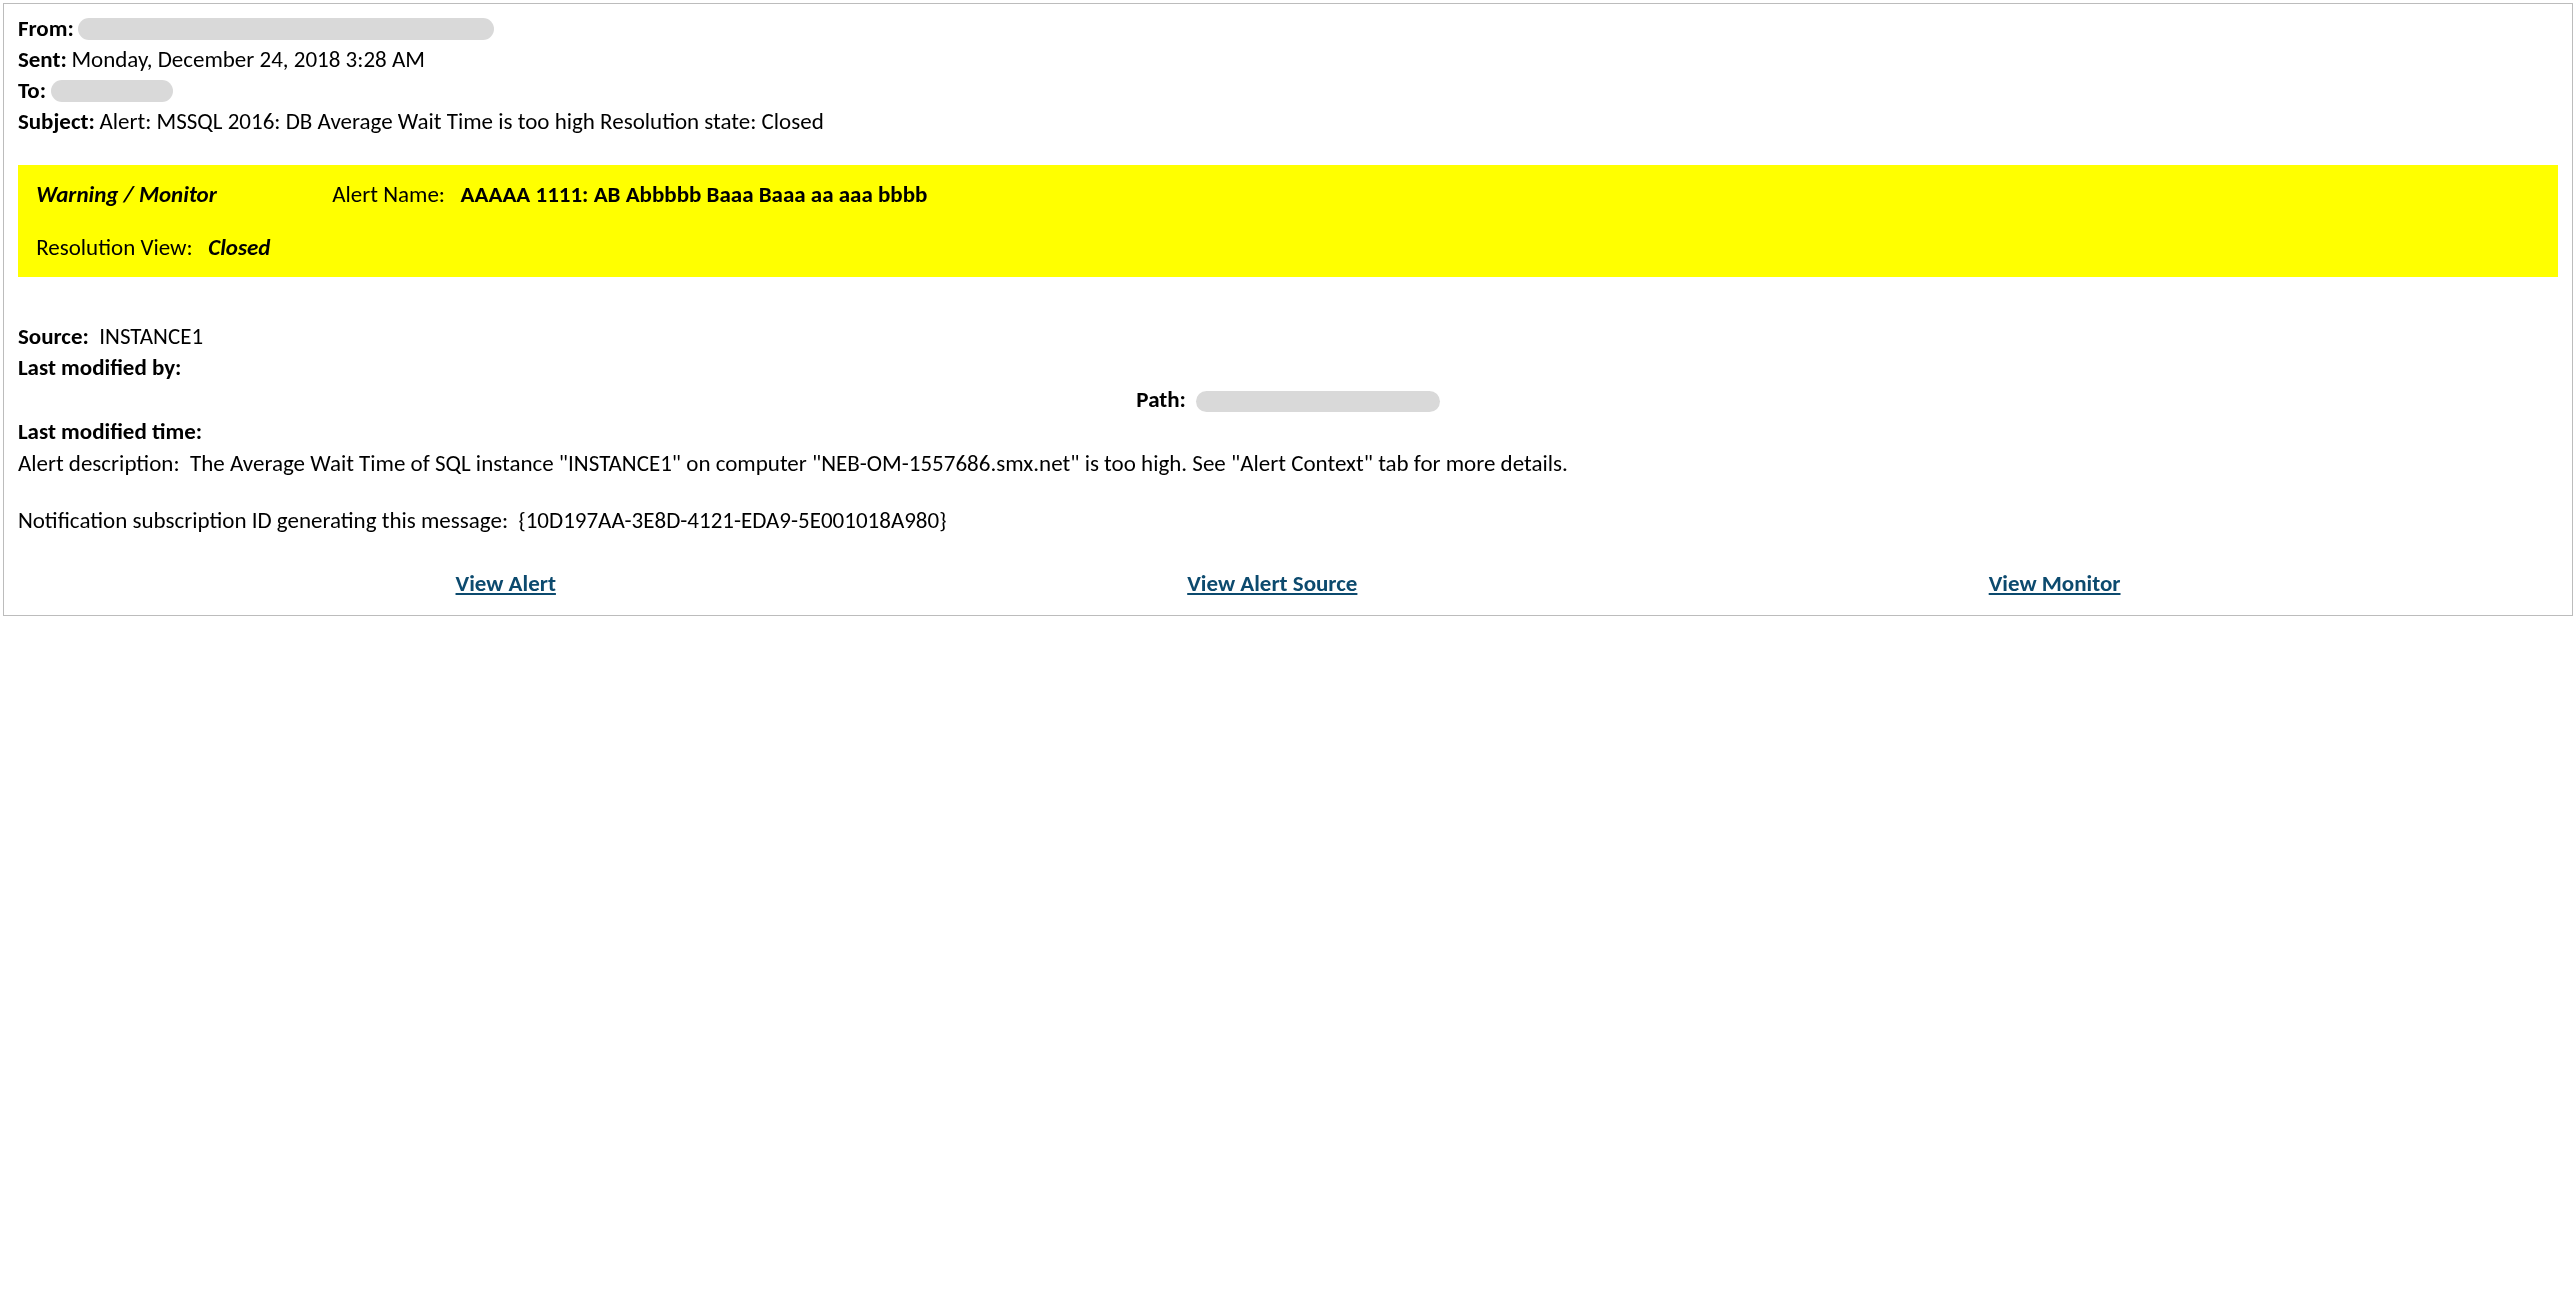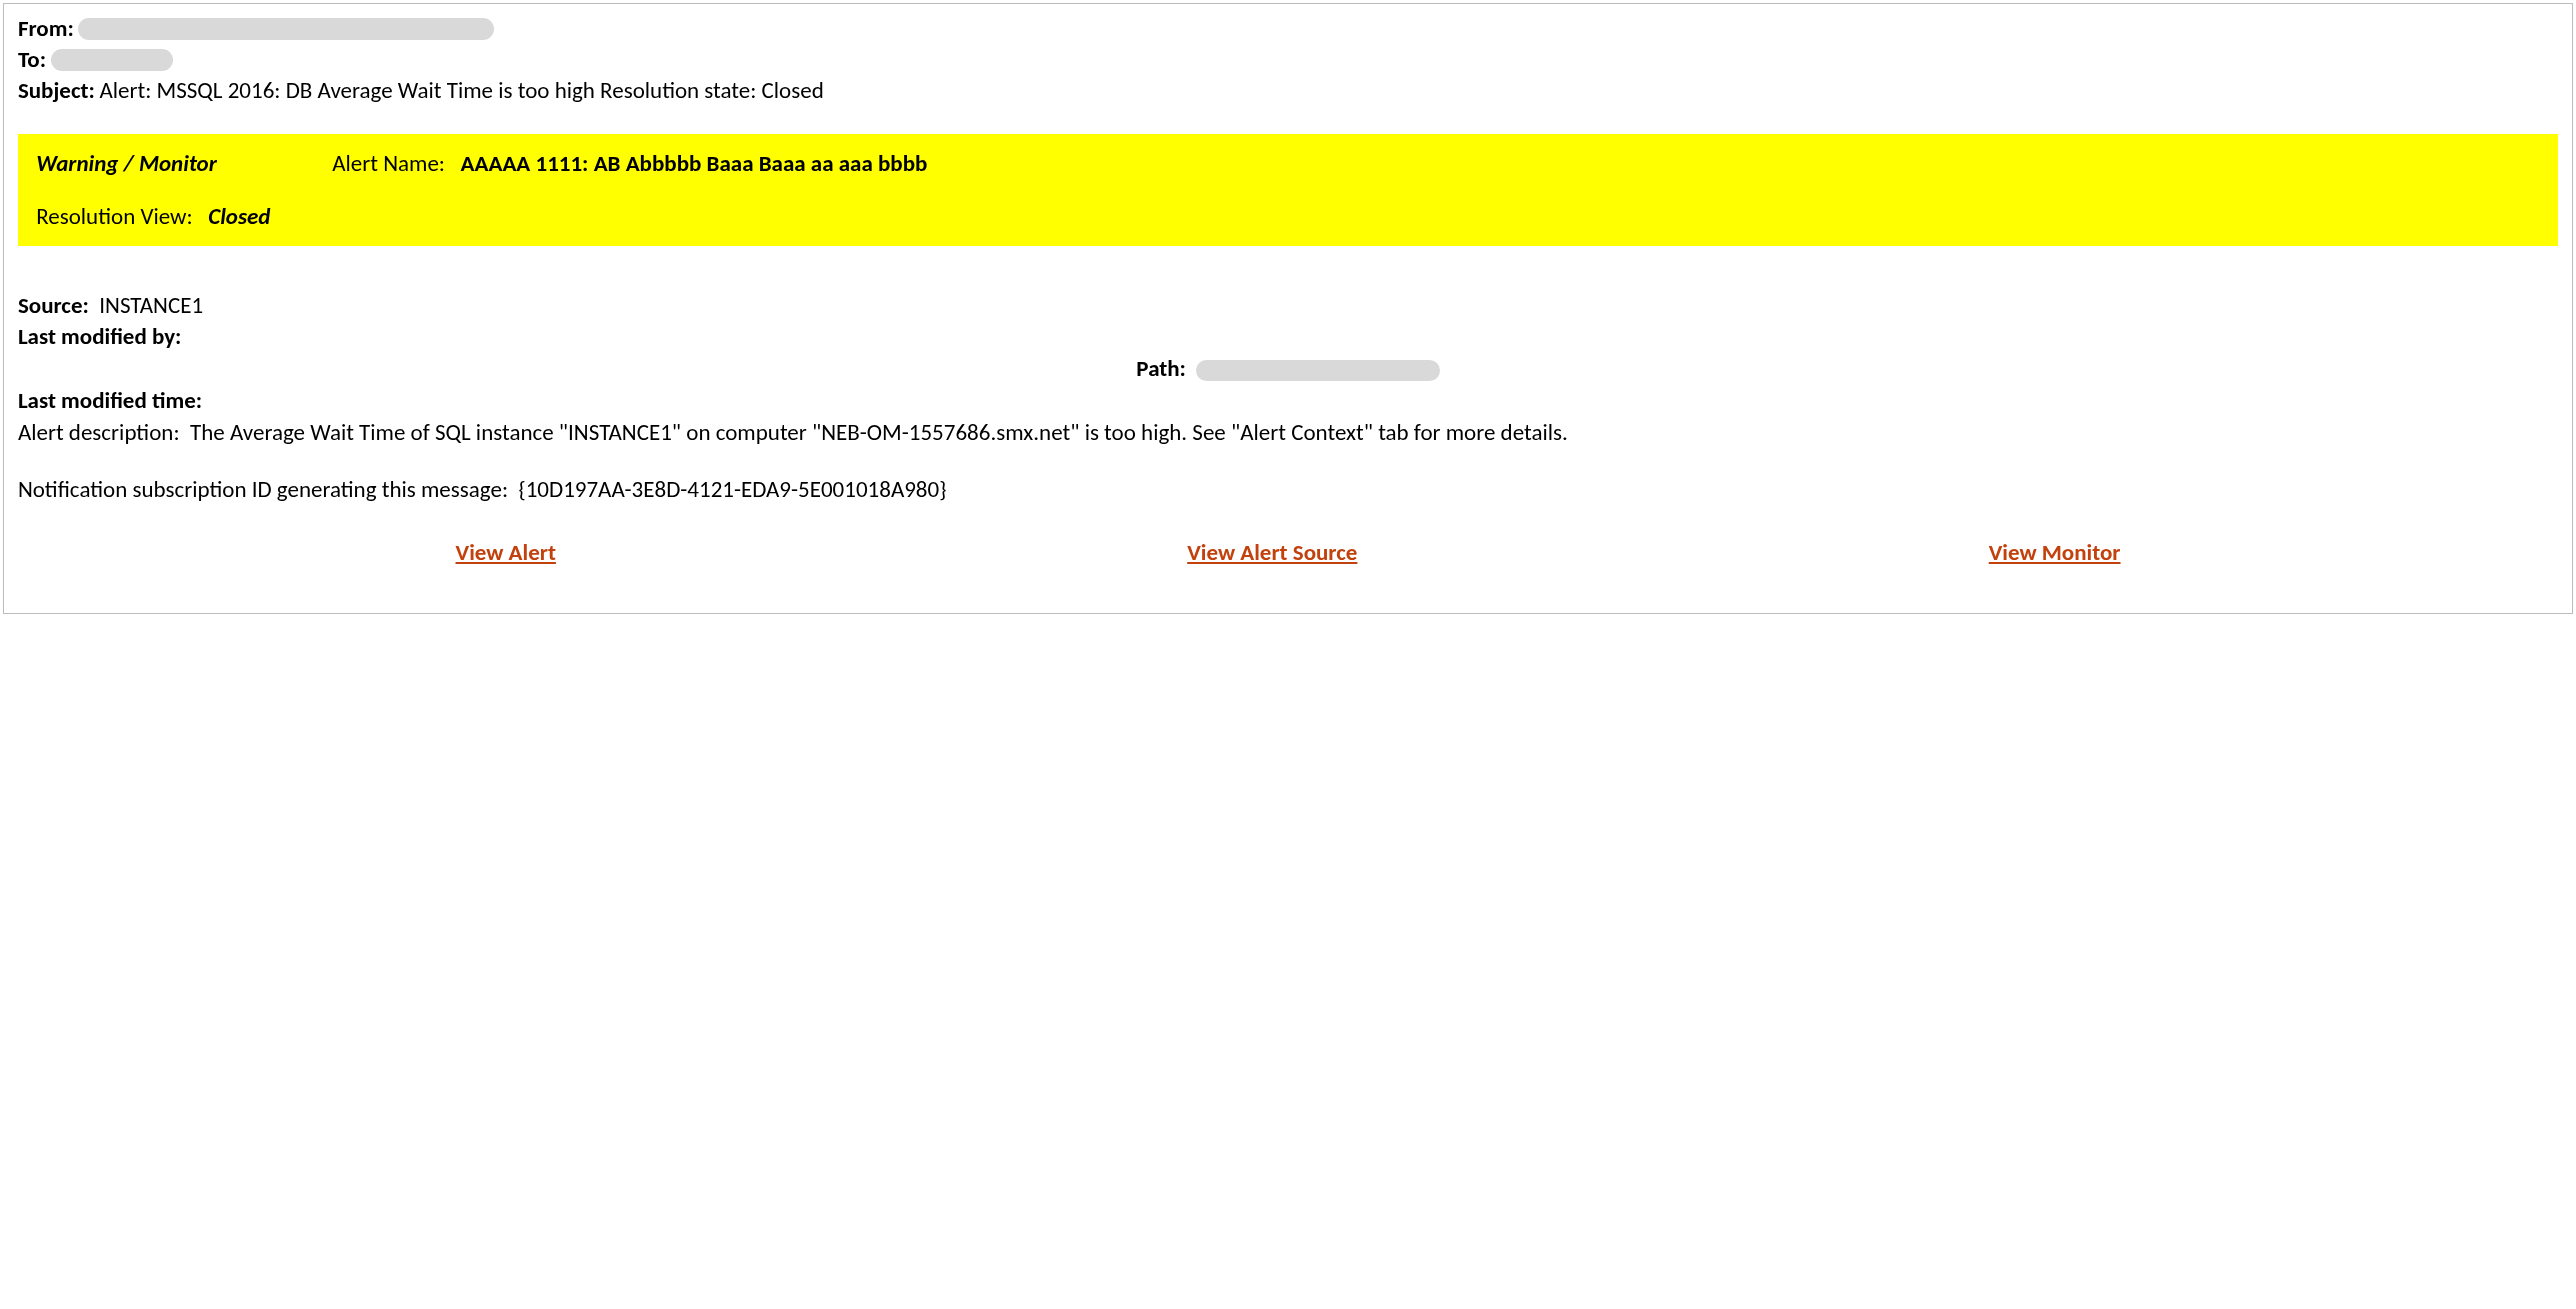--- a/index.html
+++ b/index.html
@@ -84,35 +84,39 @@
       line-height: 1.38;
     }
     .links-row {
       display: flex;
       justify-content: space-around;
       align-items: center;
       margin-top: 32px;
       padding: 0 122px;
     }
     .link {
-      color: #c2410c;
+      color: #0c4a6e;
       text-decoration: underline;
       font-weight: bold;
       font-size: 23px;
       cursor: pointer;
     }
   </style>
 </head>
 <body>
 
 <div class="container">
 
   <div class="header-line">
     <span class="lbl">From:</span>
     <span class="redacted r-from"></span>
+  </div>
+  <div class="header-line">
+    <span class="lbl">Sent:</span>
+    <span>Monday, December 24, 2018 3:28 AM</span>
   </div>
   <div class="header-line">
     <span class="lbl">To:</span>
     <span class="redacted r-to"></span>
   </div>
   <div class="header-line">
     <span class="lbl">Subject:</span>
     <span>Alert: MSSQL 2016: DB Average Wait Time is too high Resolution state: Closed</span>
   </div>
 

